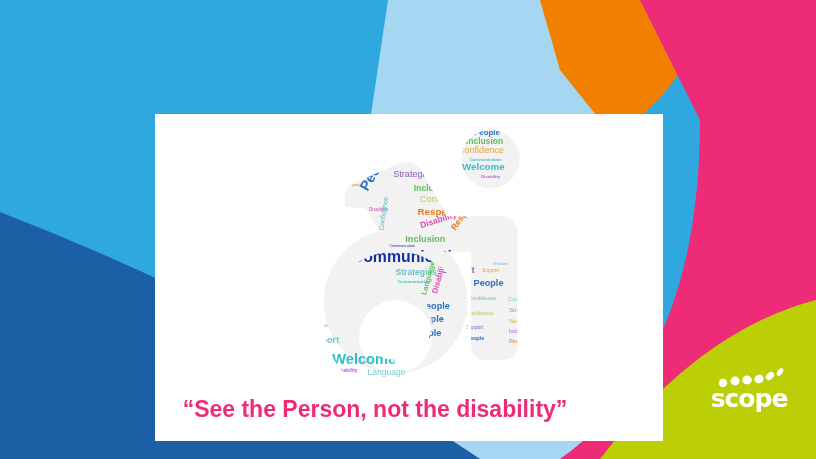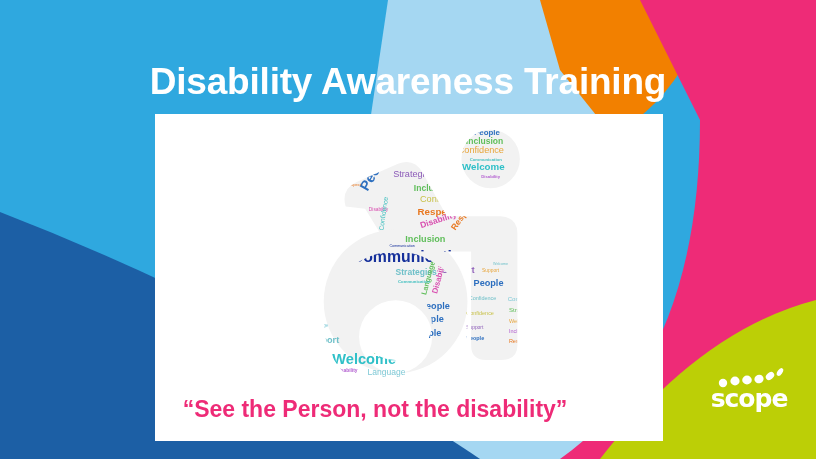--- a/index.html
+++ b/index.html
@@ -115,21 +115,20 @@
 
     <path d="M540 0 L700 0 L690 55 Q660 110 612 135 L560 70 Z" fill="#F28000"></path>
 
     <path d="M640 0 L816 0 L816 459 L560 459 Q700 360 700 120 Z" fill="#EE2B77"></path>
 
     <path d="M816 300 Q700 330 600 459 L816 459 Z" fill="#BCCF06"></path>
 
     <path d="M0 212 Q150 270 300 350 Q420 418 480 459 L0 459 Z" fill="#1C5FA5"></path>
   </svg>
 
-  <h1 id="slide-title">Disability Awareness Training</h1>
 
   <div id="content-card">
 
     <div id="wordcloud-wrap">
       <svg id="wordcloud-svg" viewBox="0 0 508 440" preserveAspectRatio="xMidYMid meet" role="img">
         <title>Wheelchair accessibility symbol formed from a word cloud</title>
 
         <defs>
 
           <clipPath id="clip-head">

